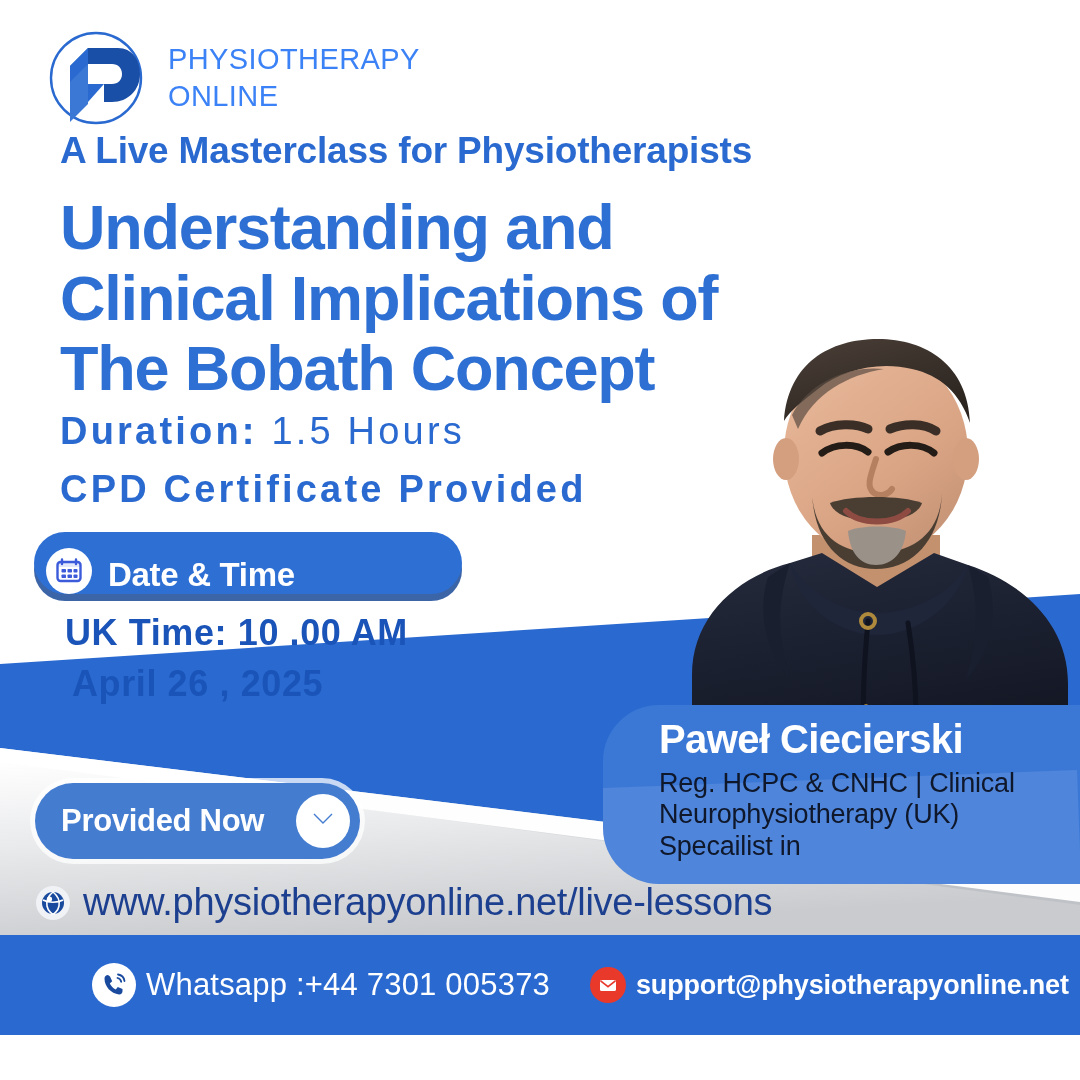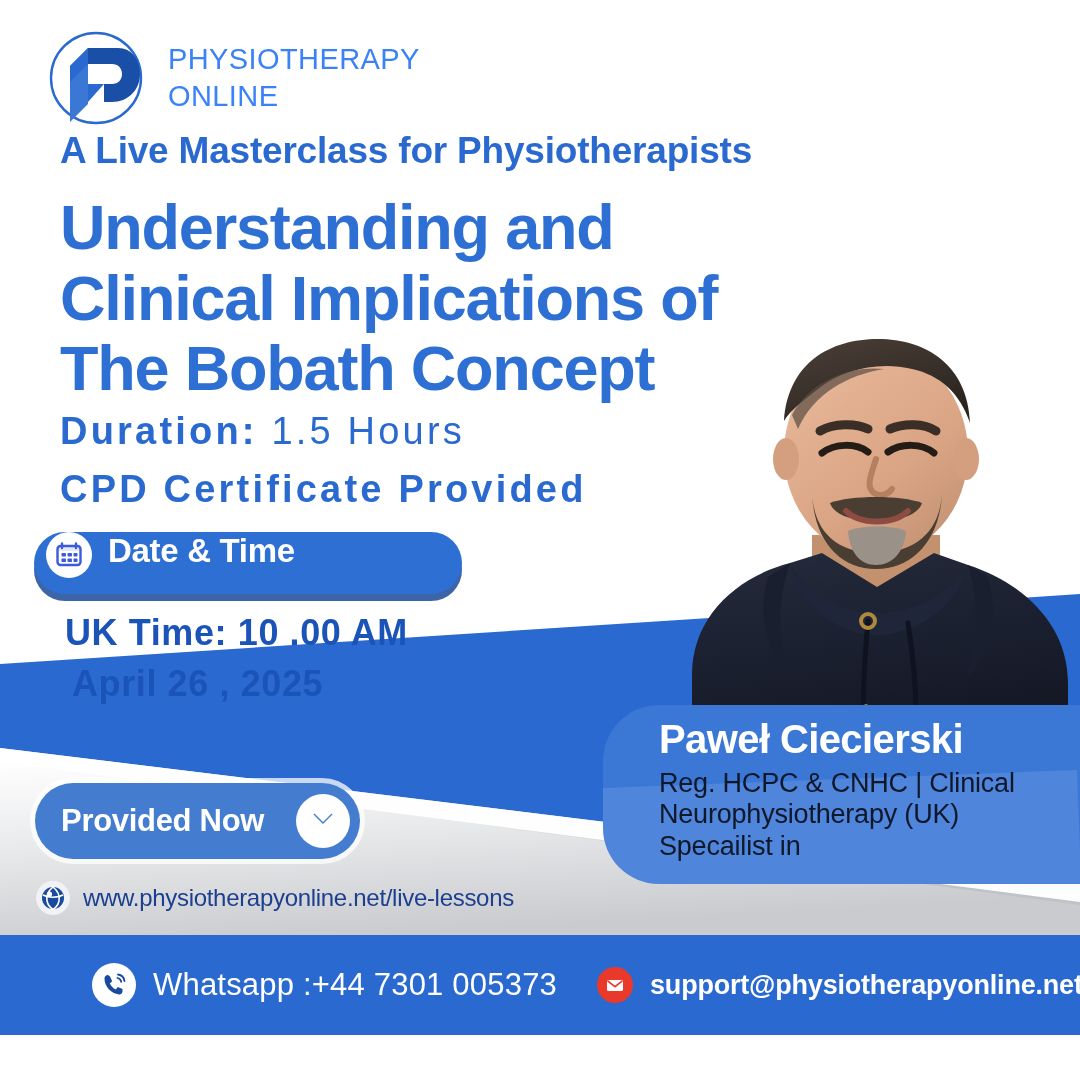--- a/index.html
+++ b/index.html
@@ -98,21 +98,21 @@
   
   .dt-pill {
     position: absolute;
     left: 34px;
     top: 532px;
     width: 428px;
     height: 62px;
     background: #2e6fd4;
     border-radius: 34px;
     display: flex;
-    align-items: flex-start;
+    align-items: flex-end;
     padding-left: 12px;
     box-sizing: border-box;
     box-shadow: 0 7px 0 0 rgba(26,74,153,0.85);
   }
   .dt-pill .cal-badge {
     width: 46px; height: 46px;
     border-radius: 50%;
     background: #ffffff;
     display: flex; align-items: center; justify-content: center;
     flex: 0 0 auto;
@@ -188,21 +188,21 @@
     align-items: center;
     gap: 13px;
   }
   .website .w-icon {
     width: 34px; height: 34px; border-radius: 50%;
     background: #f0f2f5;
     display: flex; align-items: center; justify-content: center;
     flex: 0 0 auto;
   }
   .website .w-text {
-    font-size: 24px;
+    font-size: 38px;
     color: #1c3f8f;
     letter-spacing: -0.3px;
     white-space: nowrap;
   }
 
   
   .speaker-card {
     position: absolute;
     left: 603px;
     top: 705px;
@@ -250,21 +250,21 @@
     top: 935px;
     width: 1080px;
     height: 100px;
     background: #2a6ad0;
     display: flex;
     align-items: center;
   }
   .footer .f-item {
     display: flex;
     align-items: center;
-    gap: 17px;
+    gap: 10px;
     justify-content: center;
   }
   .footer .f-wa { margin-left: 92px; }
   .footer .f-em { margin-left: 40px; }
   .f-icon-circle {
     width: 44px; height: 44px; border-radius: 50%;
     display: flex; align-items: center; justify-content: center;
     flex: 0 0 auto;
   }
   .f-icon-circle.white { background: #ffffff; }

